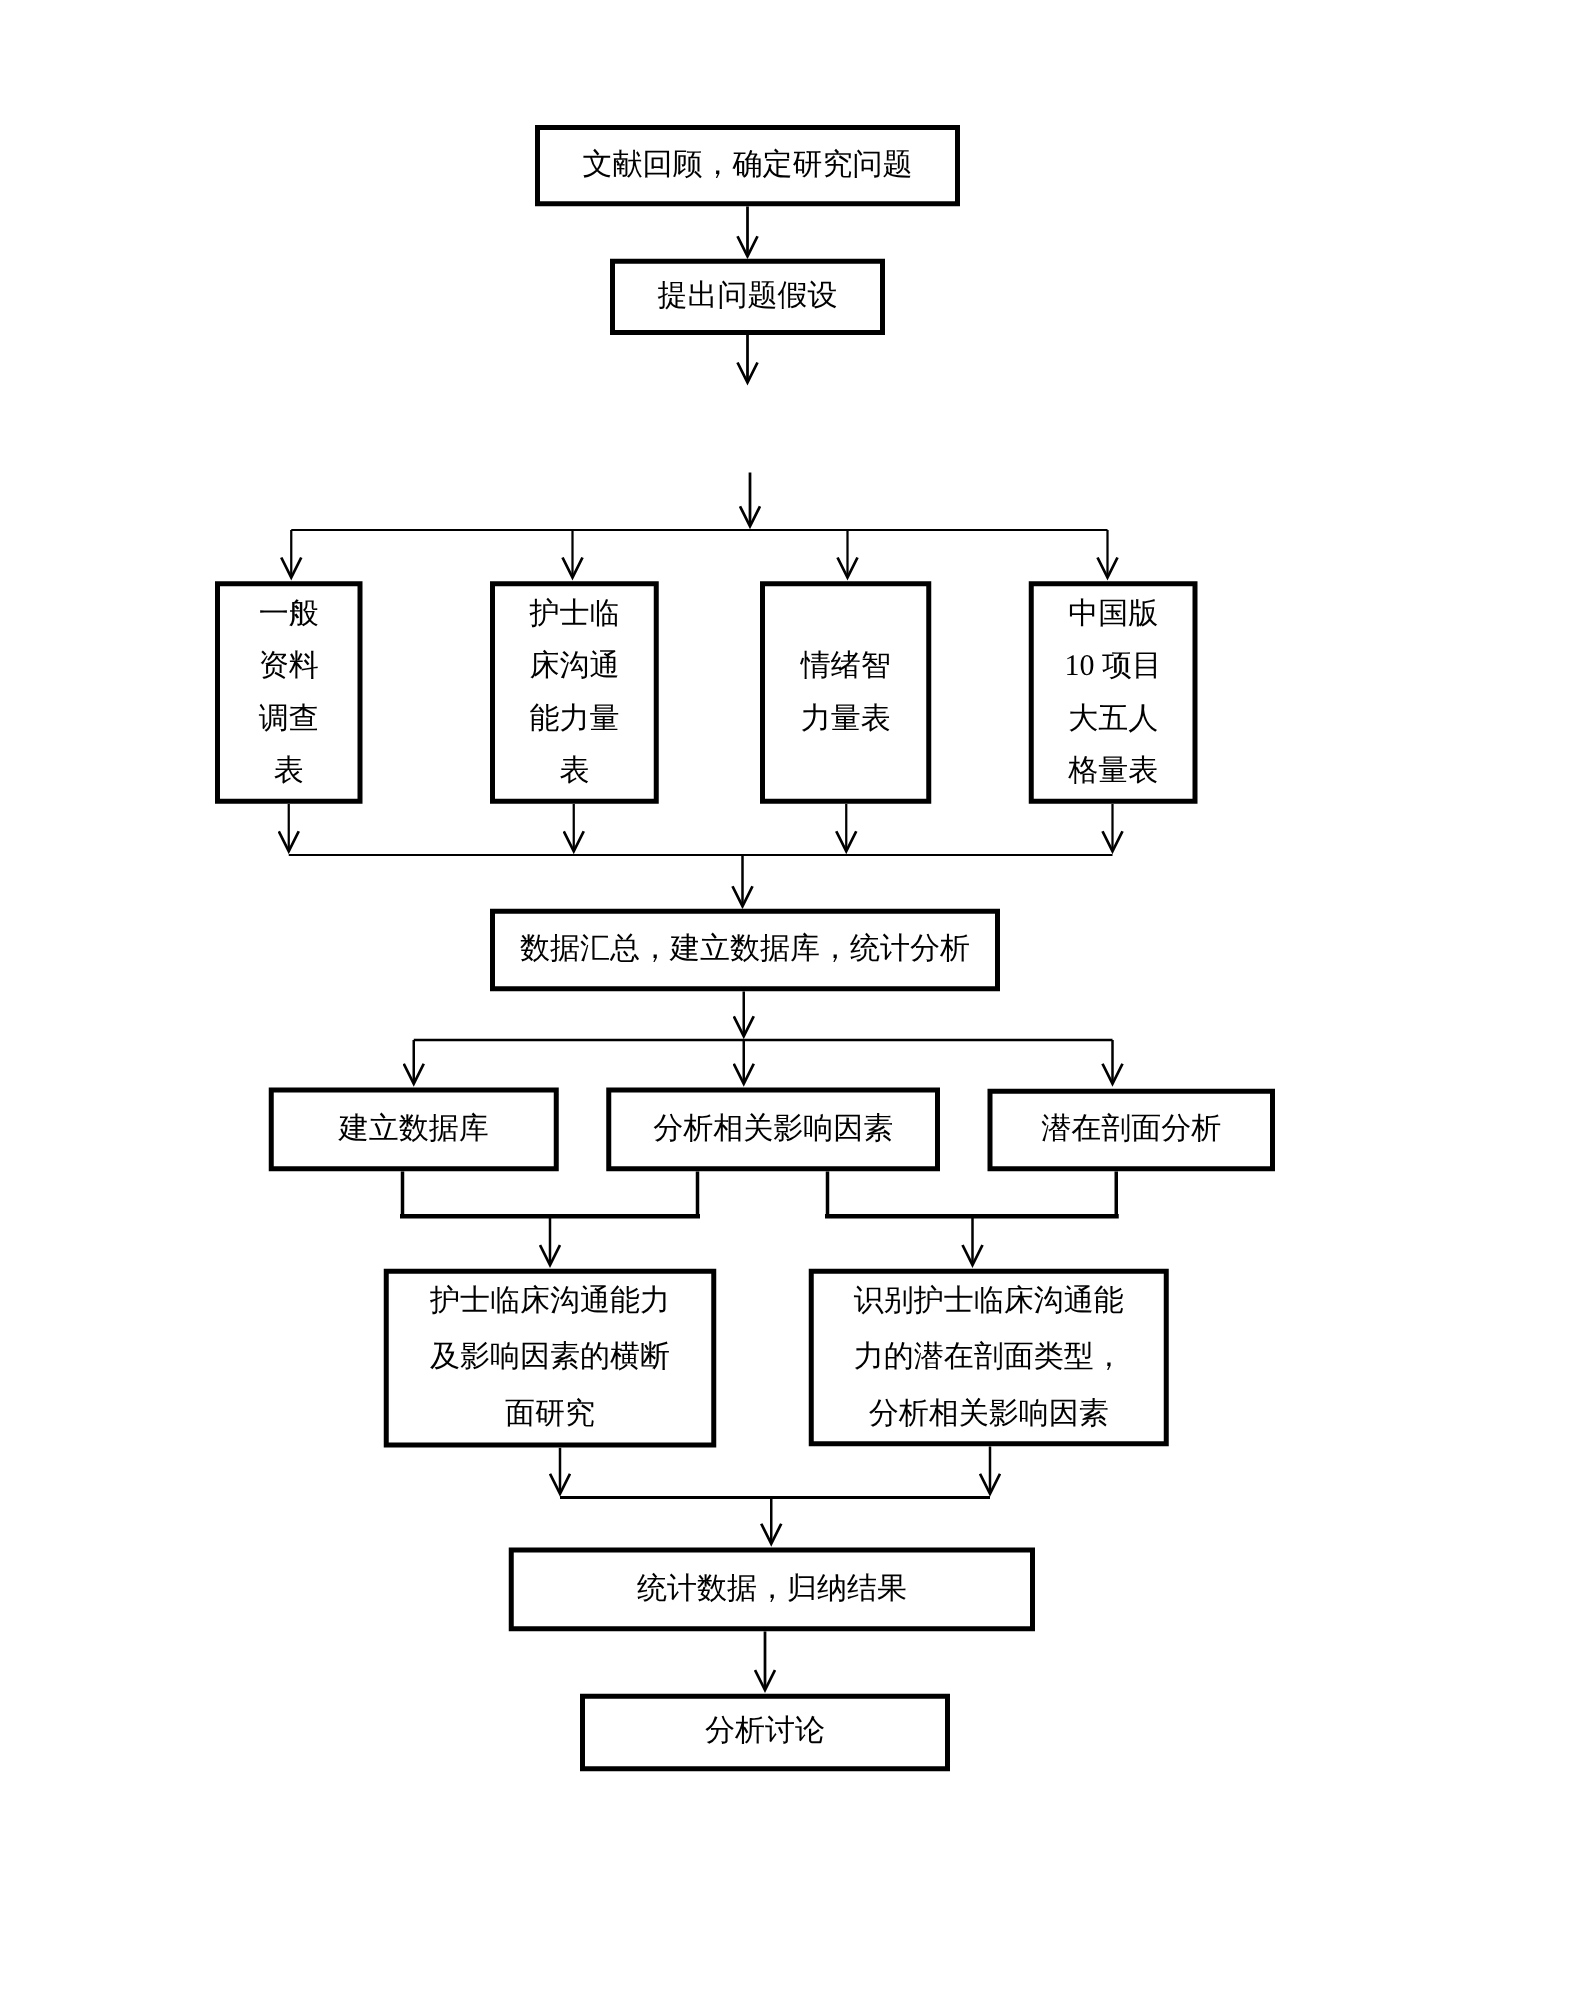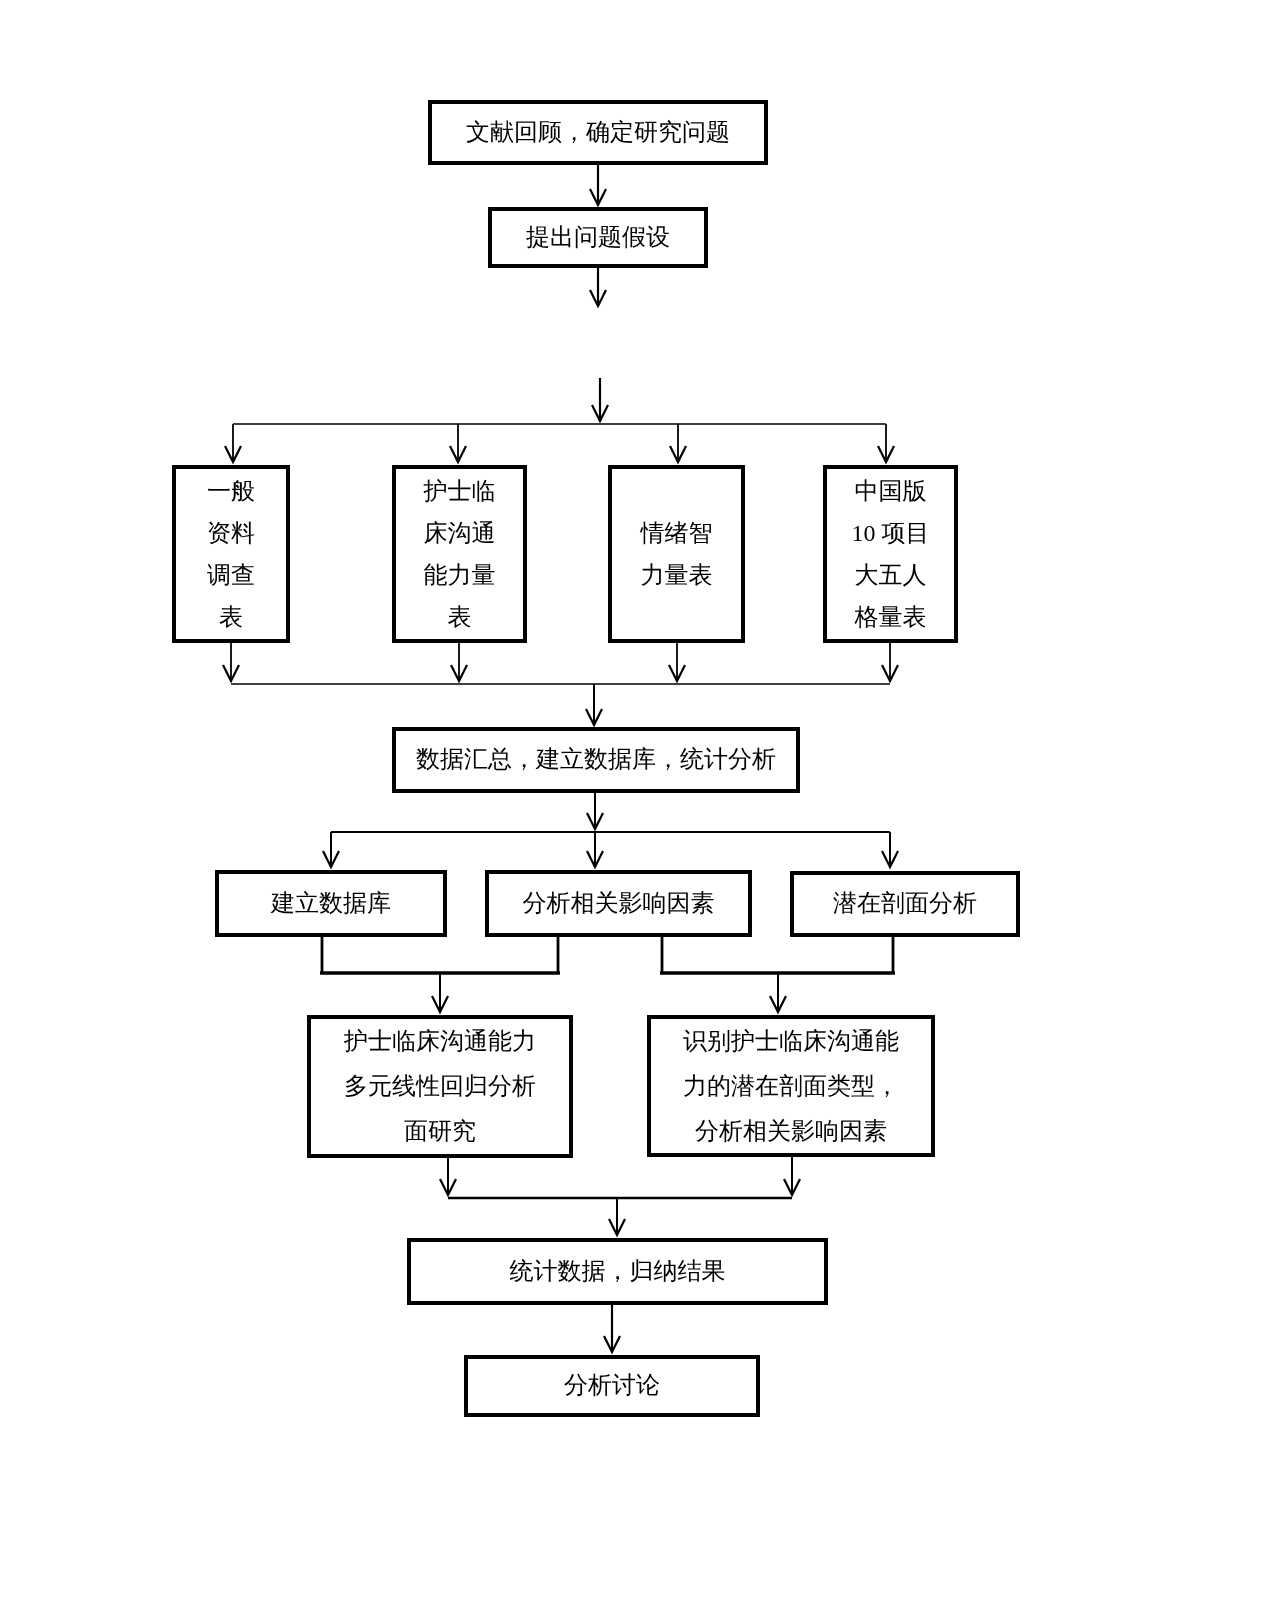--- a/index.html
+++ b/index.html
@@ -167,21 +167,21 @@
   <div class="box" style="left:485px;top:870px;width:267px;height:67px">
     <span class="box-text">分析相关影响因素</span>
   </div>
 
   <div class="box" style="left:790px;top:871px;width:230px;height:66px">
     <span class="box-text">潜在剖面分析</span>
   </div>
 
   <div class="box wide3" style="left:307px;top:1015px;width:266px;height:143px">
     <span class="box-text">护士临床沟通能力
-多元线性回归分析
+及影响因素的横断
 面研究</span>
   </div>
 
   <div class="box wide3" style="left:647px;top:1015px;width:288px;height:142px">
     <span class="box-text">识别护士临床沟通能
 力的潜在剖面类型，
 分析相关影响因素</span>
   </div>
 
   <div class="box" style="left:407px;top:1238px;width:421px;height:67px">

